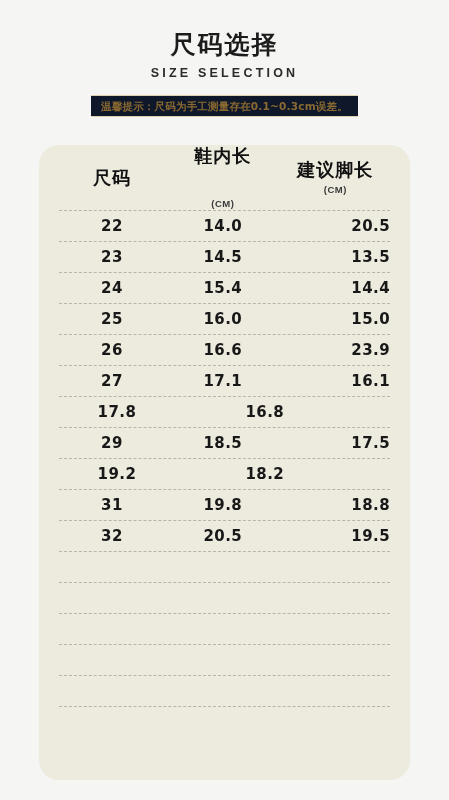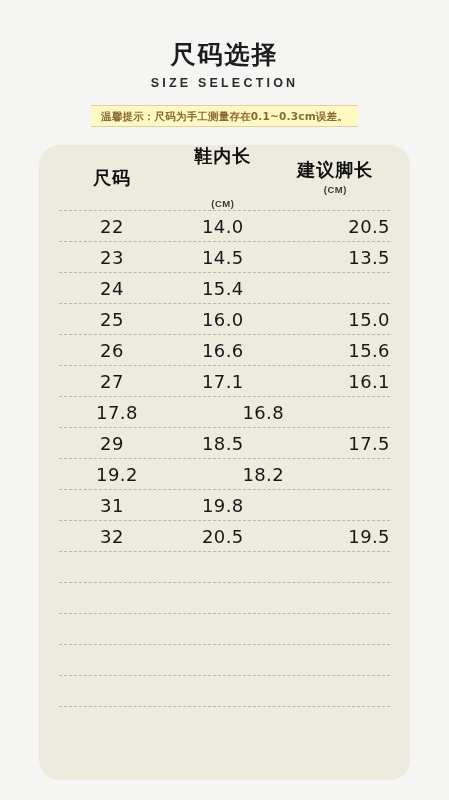--- a/index.html
+++ b/index.html
@@ -17,21 +17,21 @@
 
   .page {
     width: 449px;
     height: 800px;
     position: relative;
     box-sizing: border-box;
   }
 
   
   .header {
-    padding-top: 40px;
+    padding-top: 30px;
     text-align: center;
   }
   .title-cn {
     font-size: 25px;
     font-weight: bold;
     color: #1c1c1c;
     letter-spacing: 2px;
     line-height: 30px;
     font-family: "DejaVu Sans", "Liberation Sans", sans-serif;
   }
@@ -45,21 +45,21 @@
     font-family: "Liberation Sans", sans-serif;
   }
 
   
   .notice-wrap {
     margin-top: 14px;
     display: flex;
     justify-content: center;
   }
   .notice {
-    background: #fef9c3;
+    background: #0f172a;
     border-top: 1px solid #ded0ad;
     border-bottom: 1px solid #ded0ad;
     color: #8a6a31;
     font-size: 10.5px;
     font-weight: bold;
     line-height: 20px;
     height: 20px;
     padding: 0 10px;
     white-space: nowrap;
     letter-spacing: 0.2px;
@@ -123,22 +123,22 @@
     font-size: 9.5px;
     font-weight: bold;
     color: #3a3a3a;
     letter-spacing: 0.5px;
     line-height: 13px;
     margin-top: 2px;
     font-family: "Liberation Sans", sans-serif;
   }
 
   .cell-val {
-    font-size: 18px;
-    font-weight: normal;
+    font-size: 15px;
+    font-weight: bold;
     color: #181818;
     letter-spacing: 0.4px;
     font-family: "DejaVu Sans", "Liberation Sans", sans-serif;
   }
 </style>
 </head>
 <body>
 
 <div class="page">
 
@@ -173,30 +173,31 @@
         <div class="c-foot cell-val">20.5</div>
       </div>
       <div class="row">
         <div class="c-size cell-val">23</div>
         <div class="c-shoe cell-val">14.5</div>
         <div class="c-foot cell-val">13.5</div>
       </div>
       <div class="row">
         <div class="c-size cell-val">24</div>
         <div class="c-shoe cell-val">15.4</div>
+        <div class="c-foot cell-val">14.4</div>
       </div>
       <div class="row">
         <div class="c-size cell-val">25</div>
         <div class="c-shoe cell-val">16.0</div>
         <div class="c-foot cell-val">15.0</div>
       </div>
       <div class="row">
         <div class="c-size cell-val">26</div>
         <div class="c-shoe cell-val">16.6</div>
-        <div class="c-foot cell-val">15.6</div>
+        <div class="c-foot cell-val">23.9</div>
       </div>
       <div class="row">
         <div class="c-size cell-val">27</div>
         <div class="c-shoe cell-val">17.1</div>
         <div class="c-foot cell-val">16.1</div>
       </div>
       <div class="row">
         <div class="c-shoe cell-val">17.8</div>
         <div class="c-foot cell-val">16.8</div>
       </div>
@@ -205,20 +206,21 @@
         <div class="c-shoe cell-val">18.5</div>
         <div class="c-foot cell-val">17.5</div>
       </div>
       <div class="row">
         <div class="c-shoe cell-val">19.2</div>
         <div class="c-foot cell-val">18.2</div>
       </div>
       <div class="row">
         <div class="c-size cell-val">31</div>
         <div class="c-shoe cell-val">19.8</div>
+        <div class="c-foot cell-val">18.8</div>
       </div>
       <div class="row">
         <div class="c-size cell-val">32</div>
         <div class="c-shoe cell-val">20.5</div>
         <div class="c-foot cell-val">19.5</div>
       </div>
 
       <div class="empty-row"></div>
       <div class="empty-row"></div>
       <div class="empty-row"></div>

